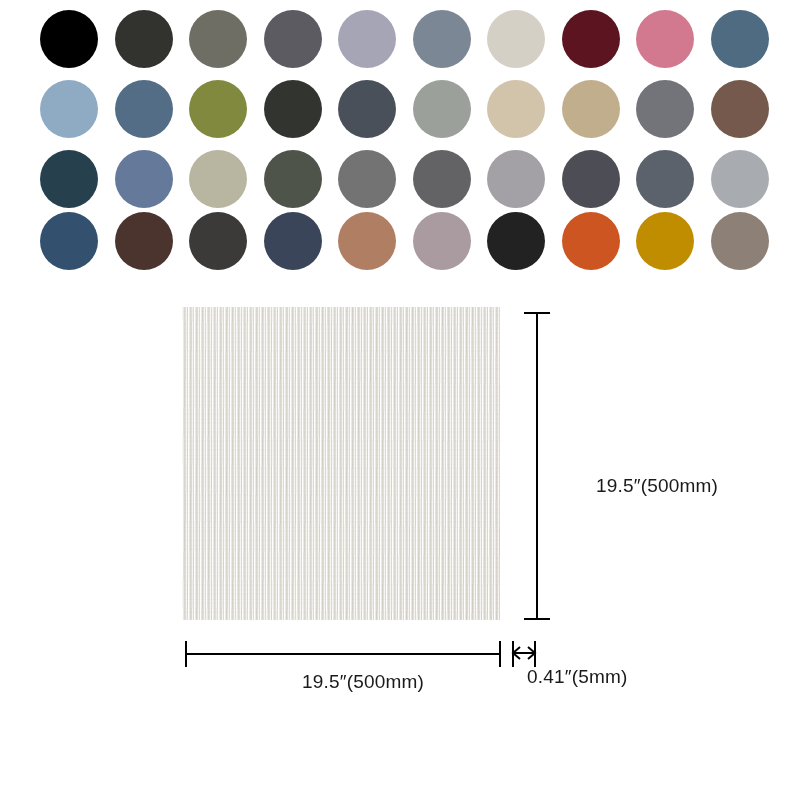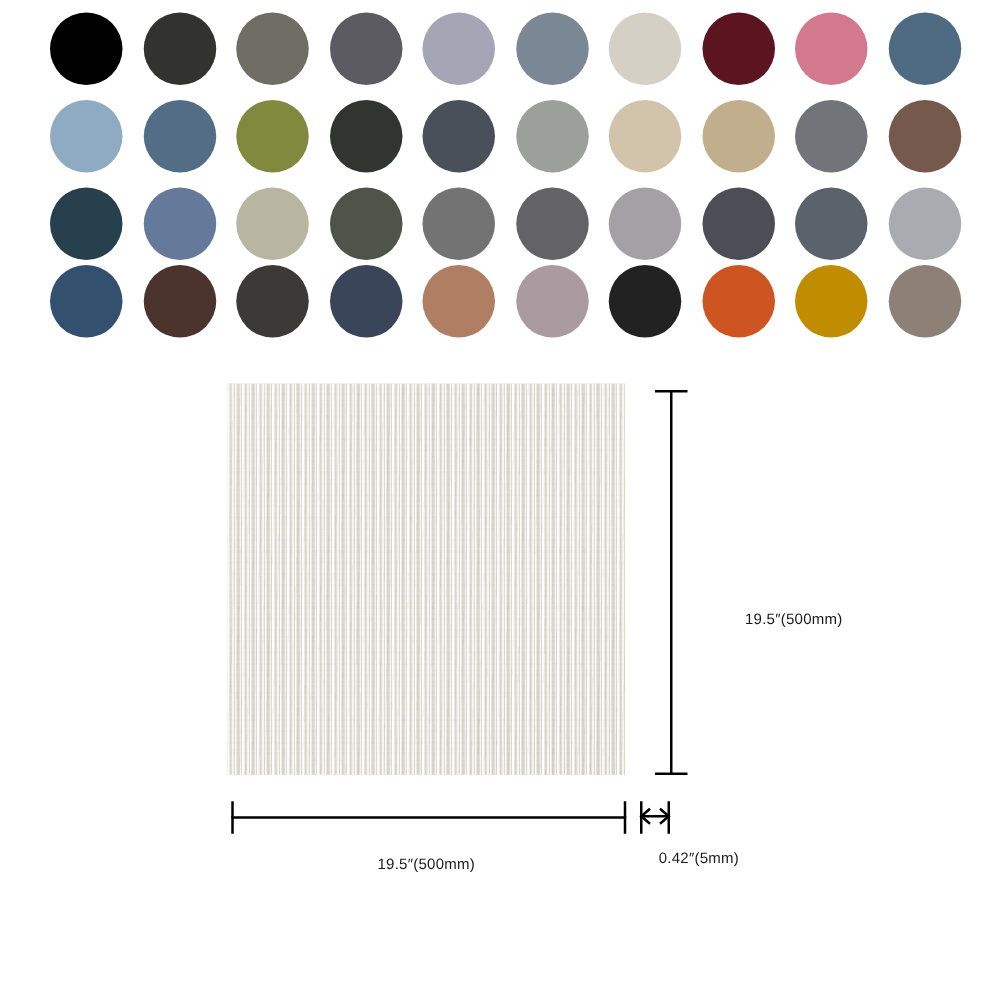--- a/index.html
+++ b/index.html
@@ -137,25 +137,24 @@
     position: absolute;
     top: 645px;
     width: 26px;
     height: 16px;
   }
   .thick-arrow svg { display: block; }
 
   
   .dim-label {
     position: absolute;
-    font-size: 12px;
+    font-size: 19px;
     letter-spacing: 0.2px;
     color: #1a1a1a;
     white-space: nowrap;
-    margin-top: 13px;
   }
   #label-height { left: 596px; top: 475px; }
   #label-width  { left: 302px; top: 671px; }
   #label-thickness { left: 527px; top: 666px; }
 </style>
 </head>
 <body>
 
 <div id="swatch-palette">
   <div class="swatch-row" data-row="0">
@@ -224,13 +223,13 @@
 
 <div class="dim-cap-v thick-cap-left"></div>
 <div class="dim-cap-v thick-cap-right"></div>
 <div class="thick-arrow" style="left:511px;">
   <svg width="26" height="16" viewBox="0 0 26 16">
     <line x1="2" y1="8" x2="24" y2="8" stroke="#000" stroke-width="2"></line>
     <polyline points="9,2 2,8 9,14" fill="none" stroke="#000" stroke-width="2"></polyline>
     <polyline points="17,2 24,8 17,14" fill="none" stroke="#000" stroke-width="2"></polyline>
   </svg>
 </div>
-<div class="dim-label" id="label-thickness">0.42″(5mm)</div>
+<div class="dim-label" id="label-thickness">0.41″(5mm)</div>
 
 </body></html>

